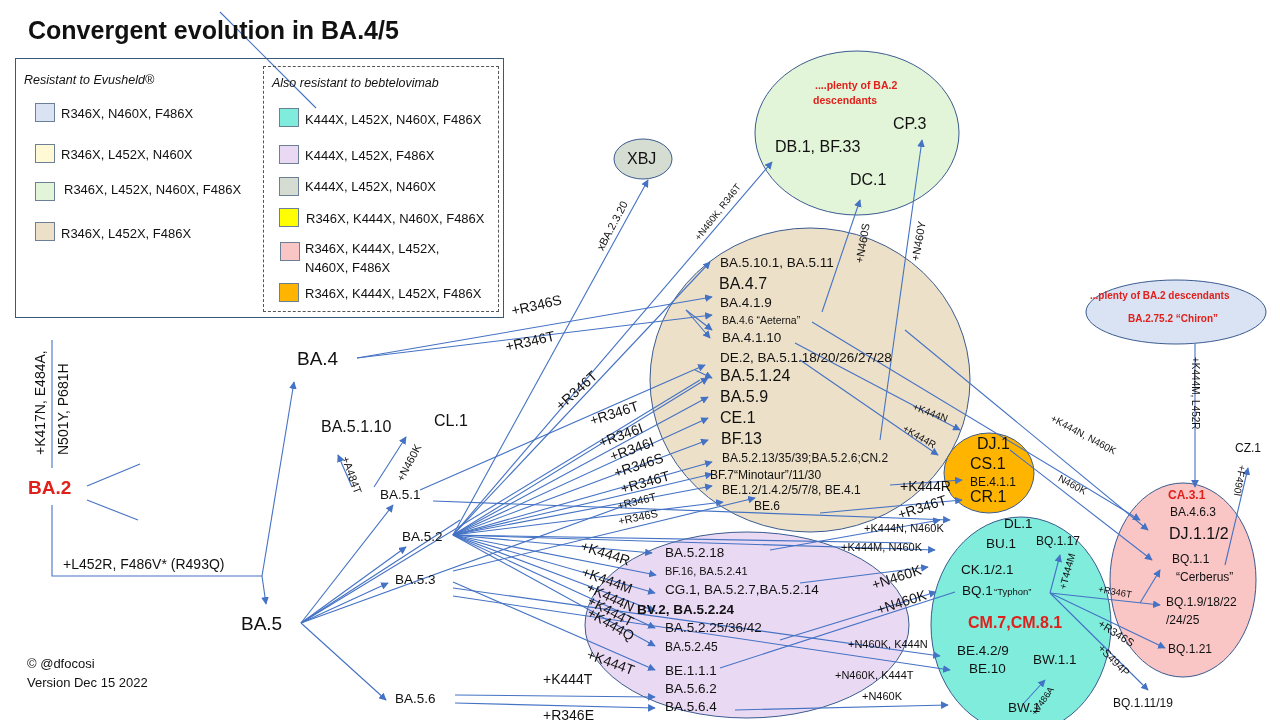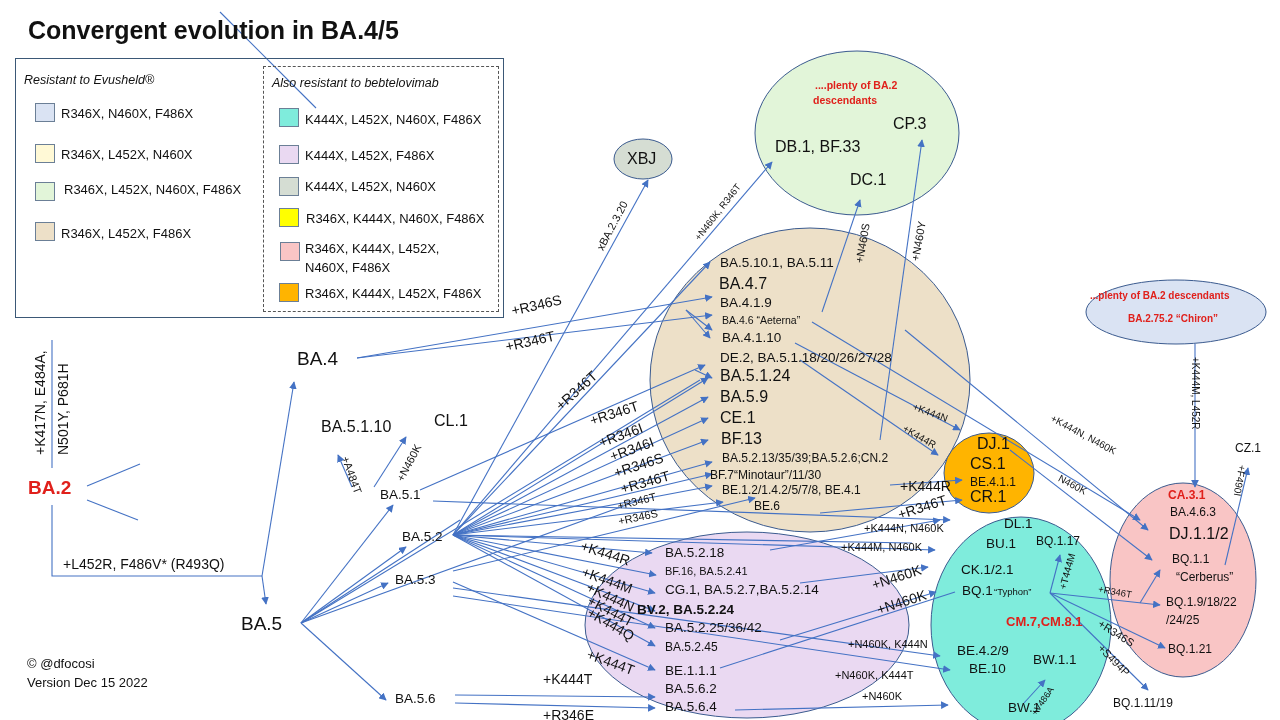--- a/index.html
+++ b/index.html
@@ -206,21 +206,21 @@
 <div class="t n-sm" style="left:665px;top:664px;">BE.1.1.1</div>
 <div class="t n-sm" style="left:665px;top:682px;">BA.5.6.2</div>
 <div class="t n-sm" style="left:665px;top:700px;">BA.5.6.4</div>
 
 <div class="t n-sm" style="left:1004px;top:517px;">DL.1</div>
 <div class="t n-sm" style="left:986px;top:537px;">BU.1</div>
 <div class="t n-xs" style="left:1036px;top:535px;">BQ.1.17</div>
 <div class="t n-sm" style="left:961px;top:563px;">CK.1/2.1</div>
 <div class="t n-sm" style="left:962px;top:584px;">BQ.1</div>
 <div class="t" style="left:994px;top:587px;font-size:9.5px;">“Typhon”</div>
-<div class="t red" style="left:1006px;top:615px;font-size:13px;">CM.7,CM.8.1</div>
+<div class="t red" style="left:968px;top:615px;font-size:16px;">CM.7,CM.8.1</div>
 <div class="t n-sm" style="left:957px;top:644px;">BE.4.2/9</div>
 <div class="t n-sm" style="left:969px;top:662px;">BE.10</div>
 <div class="t n-sm" style="left:1033px;top:653px;">BW.1.1</div>
 <div class="t n-sm" style="left:1008px;top:701px;">BW.1</div>
 
 <div class="t red" style="left:1090px;top:291px;font-size:10px;">...plenty of BA.2 descendants</div>
 <div class="t red" style="left:1128px;top:314px;font-size:10px;">BA.2.75.2 “Chiron”</div>
 
 <div class="t red" style="left:1168px;top:489px;font-size:12px;">CA.3.1</div>
 <div class="t n-xs" style="left:1170px;top:506px;">BA.4.6.3</div>

